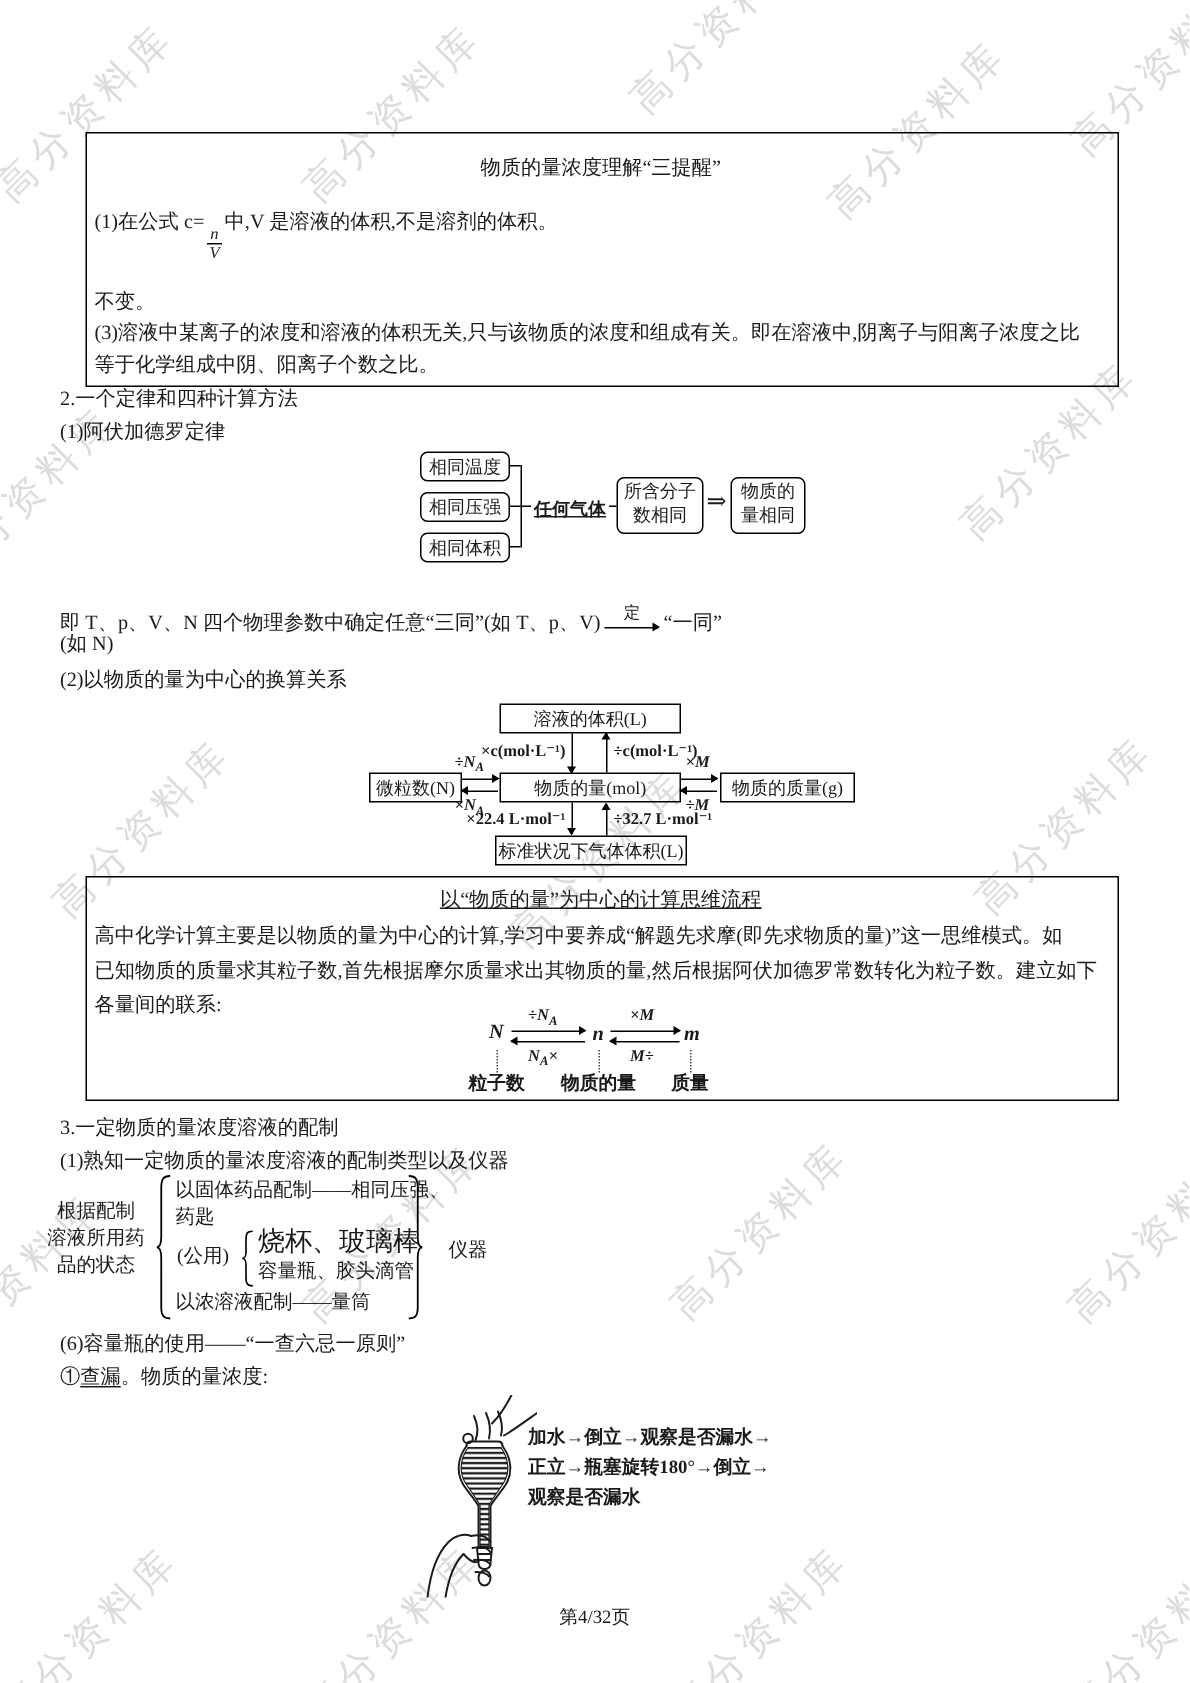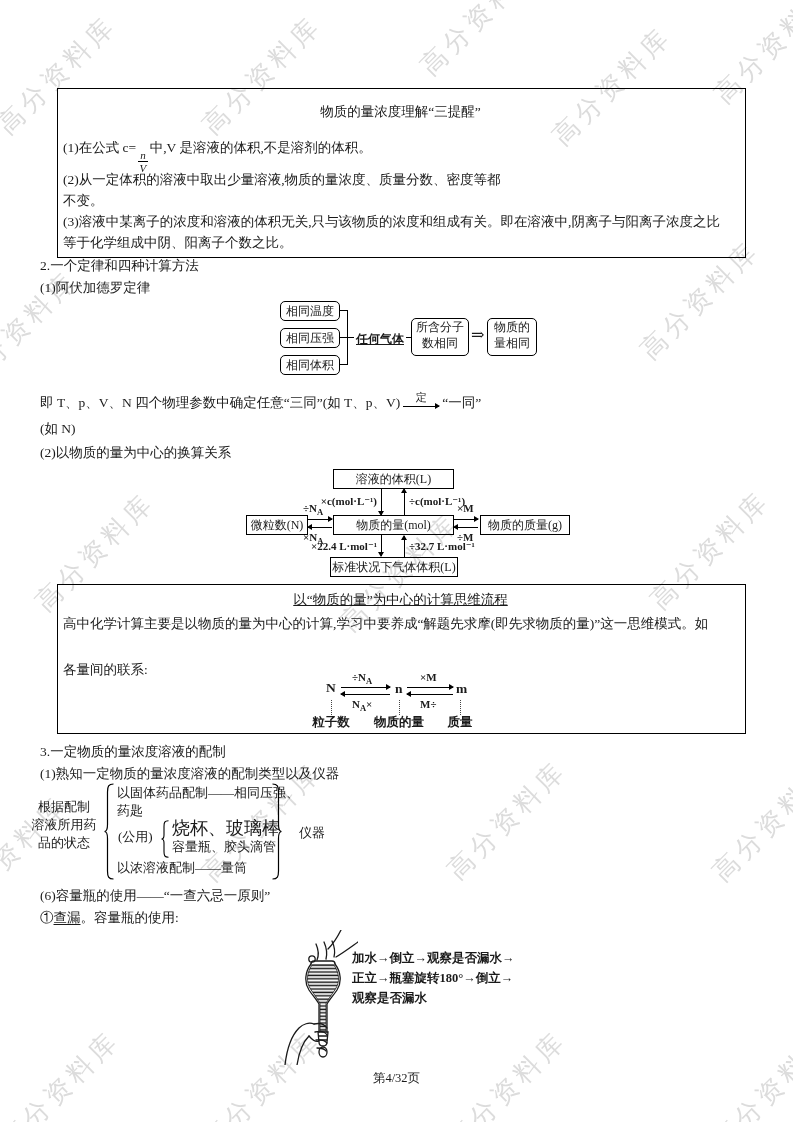--- a/index.html
+++ b/index.html
@@ -19,21 +19,21 @@
     border-left:5px solid #000;border-top:3px solid transparent;border-bottom:3px solid transparent;}
   .harrow.l::after{content:"";position:absolute;left:-1px;top:-3px;width:0;height:0;
     border-right:5px solid #000;border-top:3px solid transparent;border-bottom:3px solid transparent;}
   .varrow{position:absolute;width:1px;background:#000;}
   .varrow.d::after{content:"";position:absolute;bottom:-1px;left:-3px;width:0;height:0;
     border-top:5px solid #000;border-left:3px solid transparent;border-right:3px solid transparent;}
   .varrow.u::after{content:"";position:absolute;top:-1px;left:-3px;width:0;height:0;
     border-bottom:5px solid #000;border-left:3px solid transparent;border-right:3px solid transparent;}
   .dot{position:absolute;width:0;border-left:1px dotted #444;}
   .lbl{position:absolute;font-size:11px;font-weight:bold;white-space:nowrap;line-height:12px;}
-  .it{}
+  .it{font-style:italic;}
   .sub{font-size:8.5px;vertical-align:-3px;}
   .frac{display:inline-flex;flex-direction:column;align-items:center;font-style:italic;
         font-size:11px;line-height:1.1;vertical-align:-7px;margin:0 2px;}
   .frac .num{border-bottom:1px solid #000;padding:0 2px 0 2px;}
   .u{text-decoration:underline;text-underline-offset:2px;}
   .wm{position:absolute;transform:translate(-50%,-50%) rotate(-45deg);font-size:26px;
       letter-spacing:5px;white-space:nowrap;font-family:"Liberation Serif","DejaVu Serif",serif;
       z-index:0;pointer-events:none;}
   .content{position:absolute;inset:0;z-index:1;}
   .overarrow{display:inline-flex;flex-direction:column;align-items:center;margin:0 3px;
@@ -73,21 +73,20 @@
   <div class="content">
 
     <div class="secbox" style="left:57px;top:88px;width:687px;height:168px;"></div>
     <div class="t c" style="left:57px;top:104px;width:687px;">物质的量浓度理解“三提醒”</div>
     <div class="t" style="left:63px;top:140px;">
       <span>(1)在公式 c=</span><span class="frac">
           <span class="num">n</span>
           <span class="den">V</span>
         </span><span>中,V 是溶液的体积,不是溶剂的体积。</span>
     </div>
-    <div class="t" style="left:63px;top:172px;">(2)从一定体积的溶液中取出少量溶液,物质的量浓度、质量分数、密度等都</div>
     <div class="t" style="left:63px;top:193px;">不变。</div>
     <div class="t" style="left:63px;top:214px;">(3)溶液中某离子的浓度和溶液的体积无关,只与该物质的浓度和组成有关。即在溶液中,阴离子与阳离子浓度之比</div>
     <div class="t" style="left:63px;top:235px;">等于化学组成中阴、阳离子个数之比。</div>
 
     <div class="t" style="left:40px;top:258px;">2.一个定律和四种计算方法</div>
     <div class="t" style="left:40px;top:280px;">(1)阿伏加德罗定律</div>
 
     <div class="dbox rbox" style="left:280px;top:301px;width:58px;height:18px;line-height:18px;">相同温度</div>
     <div class="dbox rbox" style="left:280px;top:328px;width:58px;height:18px;line-height:18px;">相同压强</div>
     <div class="dbox rbox" style="left:280px;top:355px;width:58px;height:18px;line-height:18px;">相同体积</div>
@@ -101,21 +100,21 @@
     <div class="dbox rbox" style="left:411px;top:318px;width:56px;height:36px;">
       <div>所含分子</div>
       <div>数相同</div>
     </div>
     <div class="t" style="left:471px;top:327px;font-size:16px;">⇒</div>
     <div class="dbox rbox" style="left:487px;top:318px;width:48px;height:36px;">
       <div>物质的</div>
       <div>量相同</div>
     </div>
 
-    <div class="t" style="left:40px;top:392px;display:flex;align-items:flex-end;text-align:center;">
+    <div class="t" style="left:40px;top:404px;display:flex;align-items:flex-end;text-align:center;">
       <span>即 T、p、V、N 四个物理参数中确定任意“三同”(如 T、p、V)</span>
       <span class="overarrow">
         <span class="word">定</span>
         <span class="arr-inline"></span>
       </span>
       <span>“一同”</span>
     </div>
     <div class="t" style="left:40px;top:421px;">(如 N)</div>
     <div class="t" style="left:40px;top:445px;">(2)以物质的量为中心的换算关系</div>
 
@@ -137,20 +136,21 @@
     <div class="lbl it" style="left:457px;top:531px;">÷M</div>
     <div class="varrow d" style="left:381px;top:535px;height:21px;"></div>
     <div class="varrow u" style="left:404px;top:536px;height:21px;"></div>
     <div class="lbl" style="left:277px;top:540px;width:100px;text-align:right;">×22.4 L·mol⁻¹</div>
     <div class="lbl" style="left:409px;top:540px;">÷32.7 L·mol⁻¹</div>
     <div class="dbox" style="left:330px;top:557px;width:126px;height:18px;line-height:18px;">标准状况下气体体积(L)</div>
 
     <div class="secbox" style="left:57px;top:584px;width:687px;height:148px;"></div>
     <div class="t c" style="left:57px;top:592px;width:687px;text-decoration:underline;">以“物质的量”为中心的计算思维流程</div>
     <div class="t" style="left:63px;top:616px;">高中化学计算主要是以物质的量为中心的计算,学习中要养成“解题先求摩(即先求物质的量)”这一思维模式。如</div>
+    <div class="t" style="left:63px;top:639px;">已知物质的质量求其粒子数,首先根据摩尔质量求出其物质的量,然后根据阿伏加德罗常数转化为粒子数。建立如下</div>
     <div class="t" style="left:63px;top:662px;">各量间的联系:</div>
 
     <div class="t it" style="left:326px;top:680px;font-weight:bold;">N</div>
     <div class="t it" style="left:395px;top:681px;font-weight:bold;">n</div>
     <div class="t it" style="left:456px;top:681px;font-weight:bold;">m</div>
     <div class="harrow r" style="left:341px;top:687px;width:49px;"></div>
     <div class="harrow l" style="left:341px;top:694px;width:49px;"></div>
     <div class="lbl it" style="left:352px;top:671px;"><span>÷N</span><span class="sub">A</span></div>
     <div class="lbl it" style="left:352px;top:698px;"><span>N</span><span class="sub">A</span><span>×</span></div>
     <div class="harrow r" style="left:407px;top:687px;width:46px;"></div>
@@ -182,21 +182,21 @@
     <div class="t" style="left:172px;top:821px;font-size:18px;font-family:Liberation Mono, monospace;">烧杯、玻璃棒</div>
     <div class="t" style="left:172px;top:839px;font-size:13px;">容量瓶、胶头滴管</div>
     <div class="t" style="left:117px;top:860px;font-size:13px;">以浓溶液配制——量筒</div>
     <svg style="position:absolute;left:272px;top:783px;" width="10" height="97" viewBox="0 0 10 97">
       <path d="M0.5,1 C5.5,1 6.5,3.5 6.5,9 L6.5,41.5 C6.5,46.5 8,48.5 9.5,48.5 C8,48.5 6.5,50.5 6.5,55.5 L6.5,88 C6.5,93.5 5.5,96 0.5,96" fill="none" stroke="#000" stroke-width="1.2"></path>
     </svg>
     <div class="t" style="left:287px;top:825px;font-size:13px;margin-left:12px;">仪器</div>
 
     <div class="t" style="left:40px;top:888px;">(6)容量瓶的使用——“一查六忌一原则”</div>
     <div class="t" style="left:40px;top:910px;">
-      <span>①</span><span class="u">查漏</span><span>。容量瓶的使用:</span>
+      <span>①</span><span class="u">查漏</span><span>。物质的量浓度:</span>
     </div>
 
     <svg style="position:absolute;left:283px;top:930px;" width="75" height="135" viewBox="0 0 75 135">
       <defs>
         <pattern id="hatch" width="4" height="3.4" patternUnits="userSpaceOnUse">
           <rect width="4" height="3.4" fill="#fff"></rect>
           <line x1="0" y1="1.2" x2="4" y2="1.2" stroke="#1a1a1a" stroke-width="1.5"></line>
         </pattern>
       </defs>
       <g stroke="#1a1a1a" stroke-width="1.3" fill="none" stroke-linecap="round">

